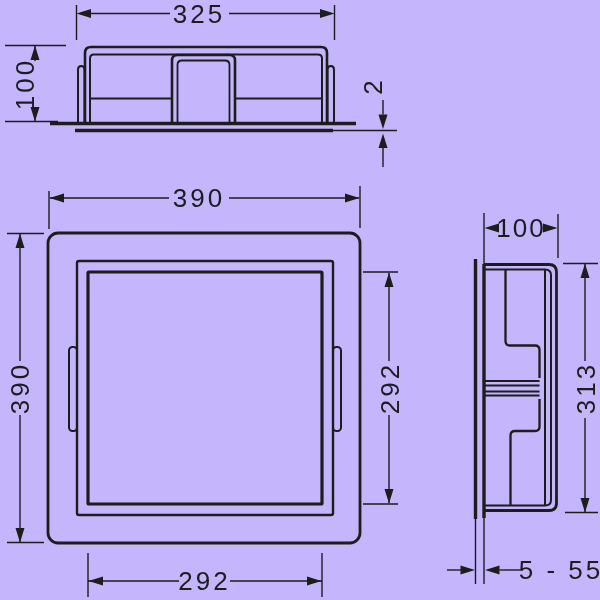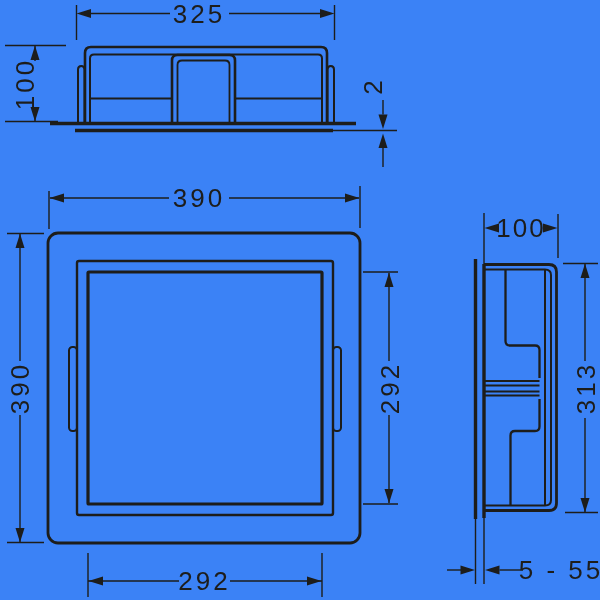--- a/index.html
+++ b/index.html
@@ -1,16 +1,16 @@
 <!DOCTYPE html>
 <html><head>
 <meta charset="utf-8">
 <style>
   html,body{margin:0;padding:0;background:#ffffff;}
-  .stage{width:600px;height:600px;position:relative;background:#3b82f6;overflow:hidden;}
+  .stage{width:600px;height:600px;position:relative;background:#c4b5fd;overflow:hidden;}
   svg{display:block;}
   .ln  {fill:none;stroke:#1d1d1b;stroke-width:2.6;stroke-linejoin:round;}
   .ln2 {fill:none;stroke:#1d1d1b;stroke-width:2.0;stroke-linejoin:round;}
   .ln3 {fill:none;stroke:#1d1d1b;stroke-width:1.8;stroke-linejoin:round;}
   .thick{fill:none;stroke:#1d1d1b;stroke-width:3.4;}
   .thin {fill:none;stroke:#1d1d1b;stroke-width:1.4;}
   .ar  {fill:#1d1d1b;stroke:none;}
   .dim {font-family:"Liberation Sans",sans-serif;font-size:26px;letter-spacing:3px;
         fill:#1d1d1b;text-anchor:middle;}
   .dim.tight{letter-spacing:2px;}

